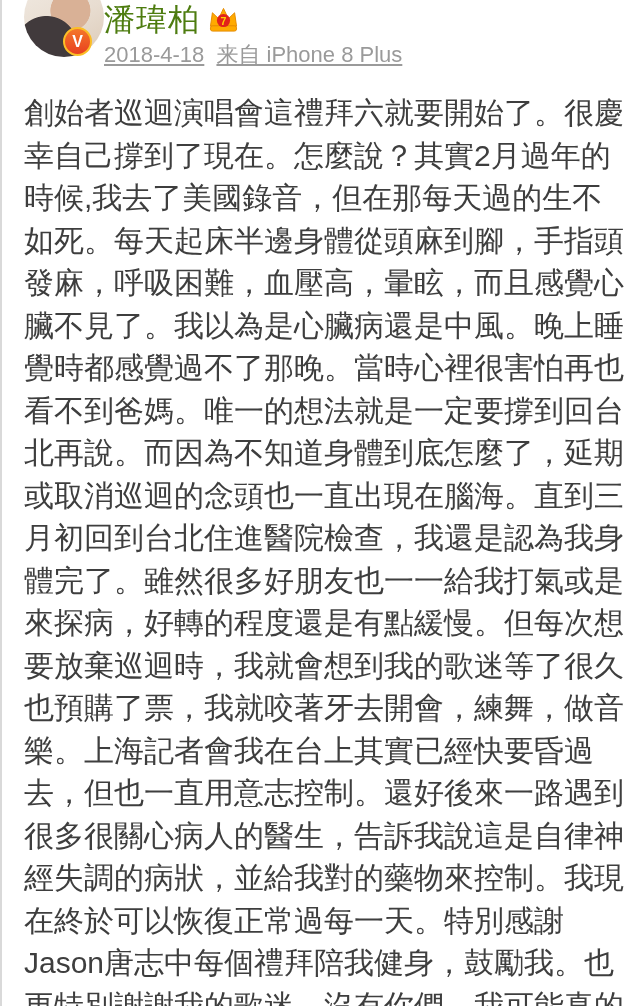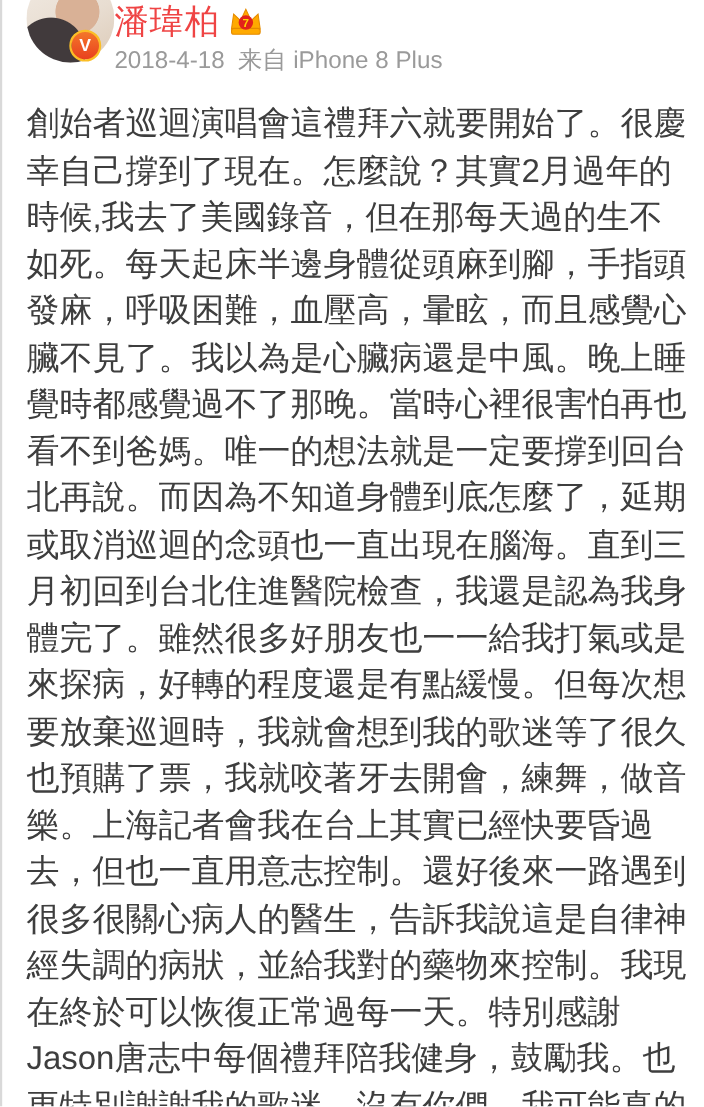--- a/index.html
+++ b/index.html
@@ -59,34 +59,34 @@
     left: 102px;
     top: 2px;
   }
   .name-row {
     display: flex;
     align-items: center;
     height: 36px;
   }
   .uname {
     font-size: 31px;
-    color: #ef4444;
+    color: #4d7c0f;
     letter-spacing: 1px;
   }
   .crown {
     margin-left: 8px;
     display: inline-flex;
     align-items: center;
   }
   .date-row {
     margin-top: 2px;
     font-size: 22px;
     color: #9a9a9a;
   }
-  .date-row span { margin-right: 6px; }
+  .date-row span { margin-right: 6px; text-decoration: underline; }
   
   .content {
     padding: 30px 10px 0 22px;
     font-size: 30px;
     line-height: 42.5px;
     color: #3e3e3e;
     line-break: strict;
     overflow-wrap: normal;
     text-align: left;
   }

